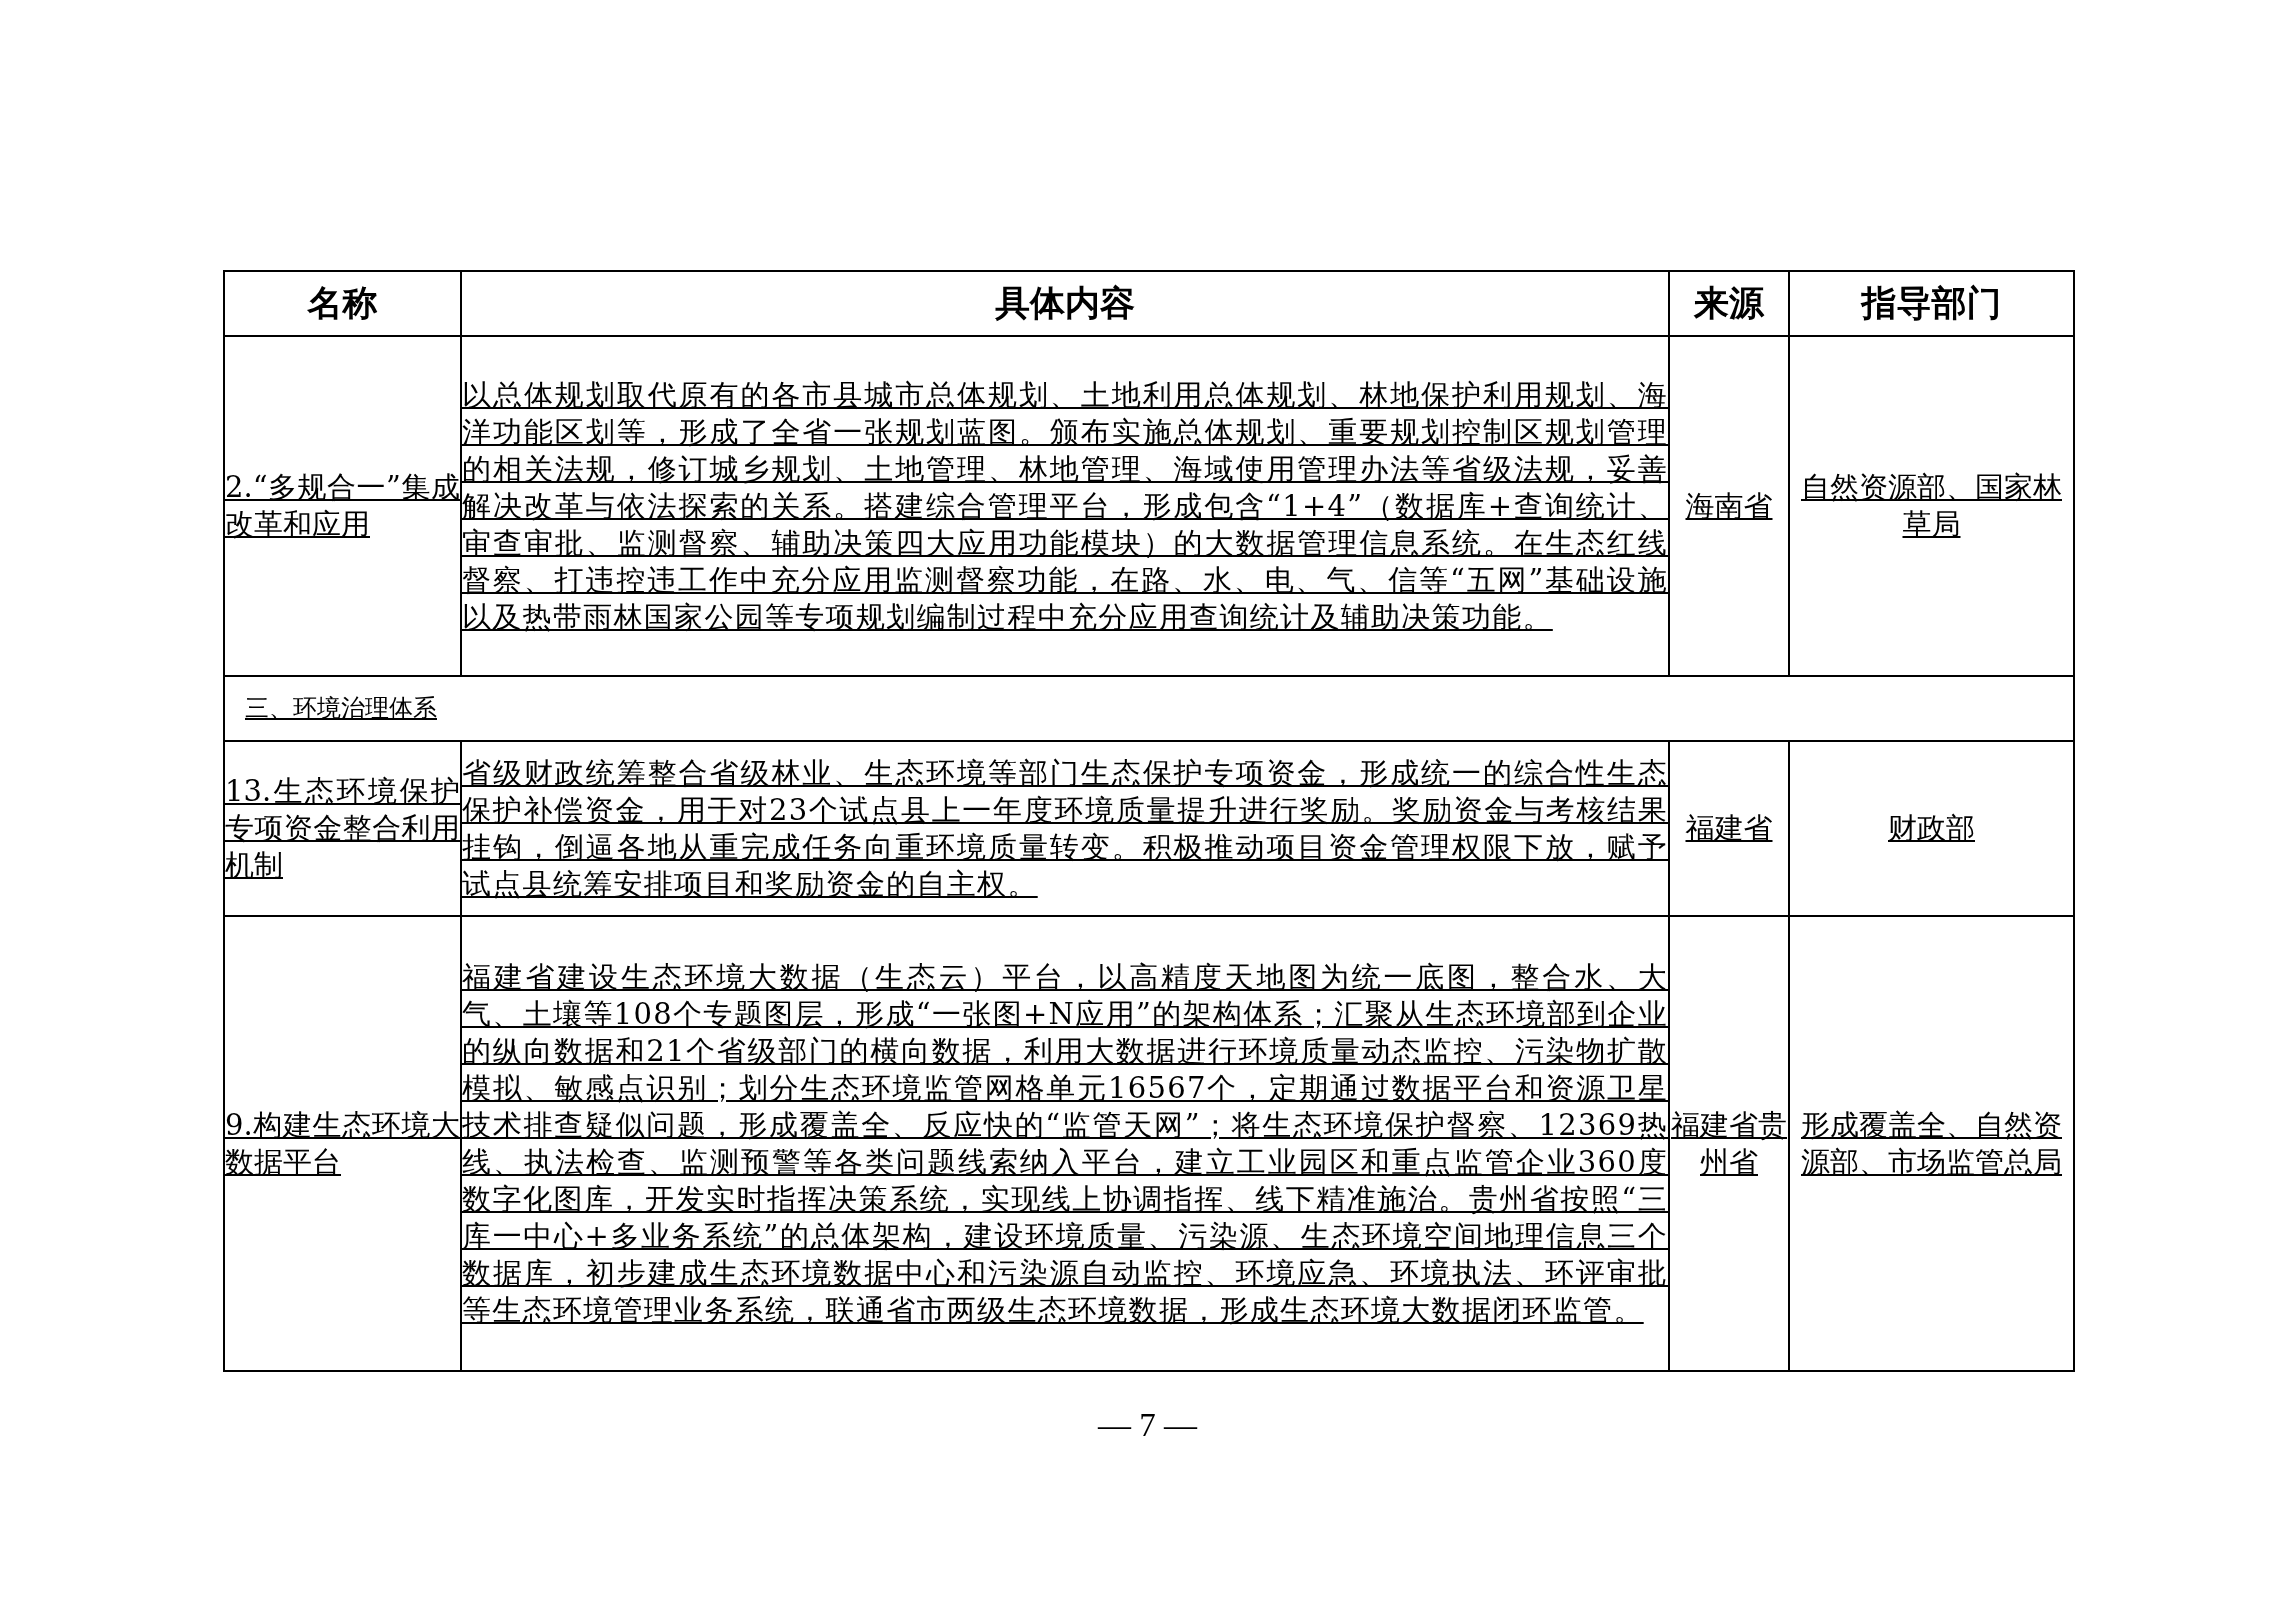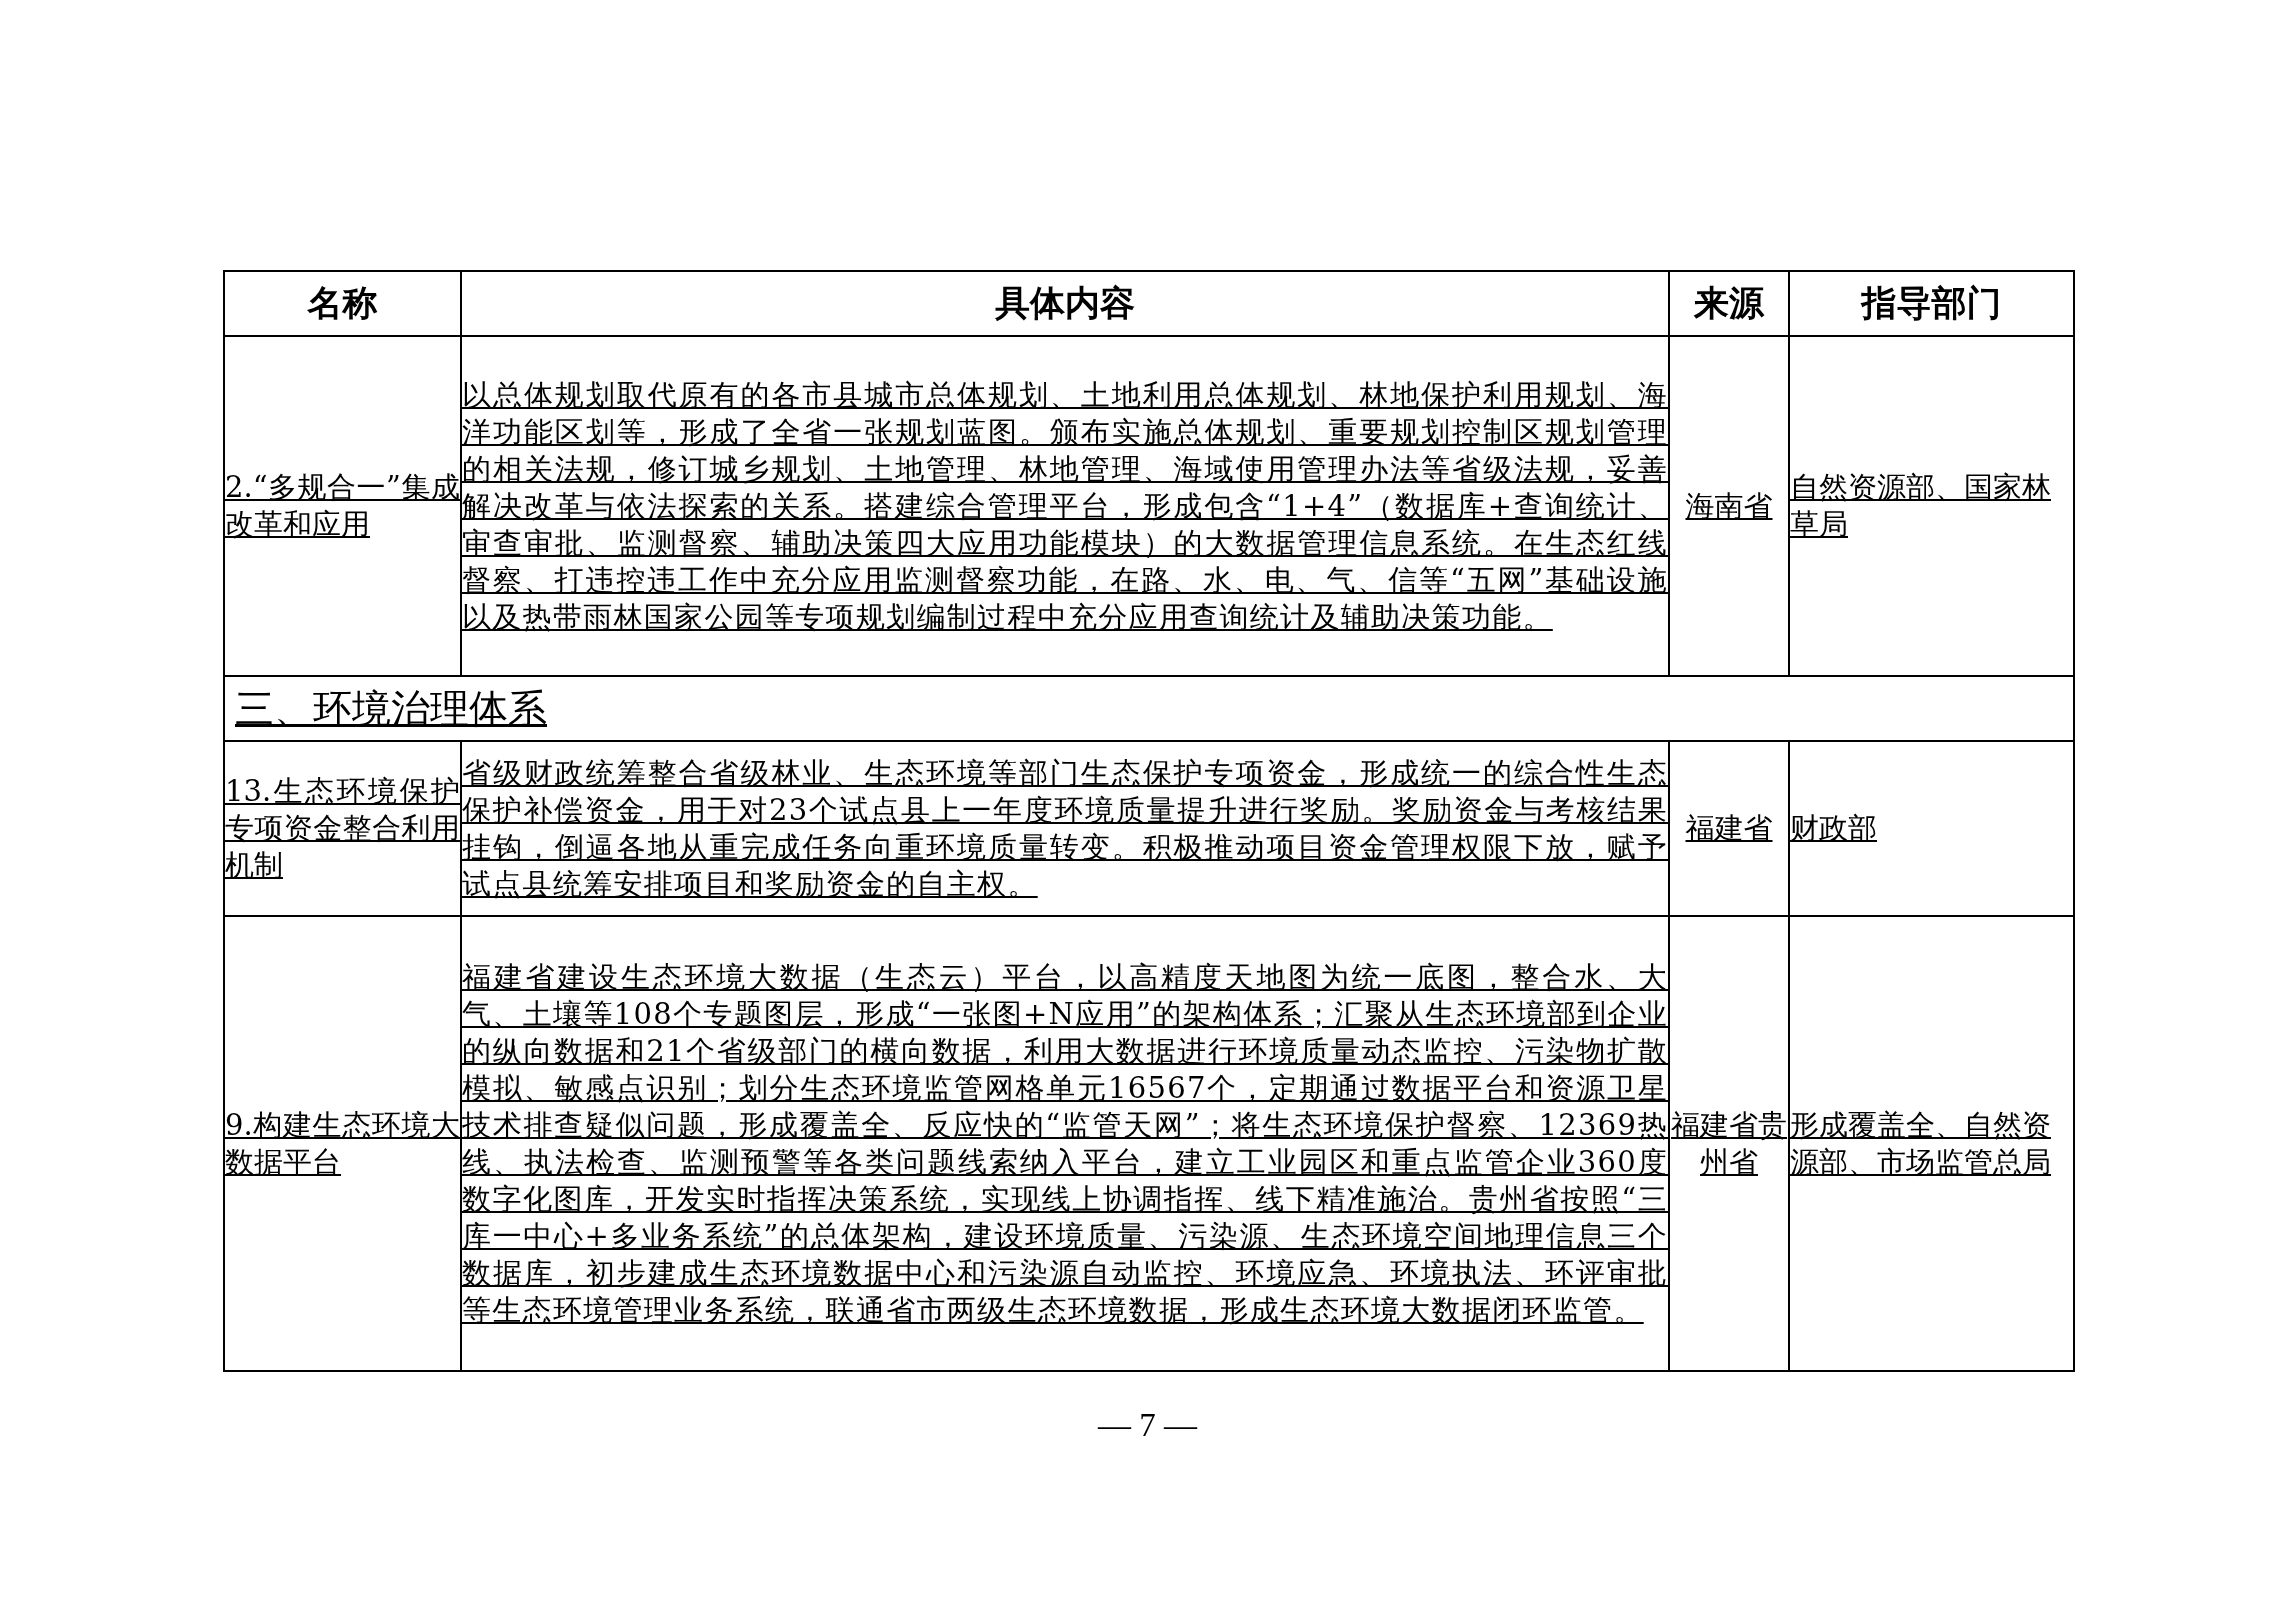--- a/index.html
+++ b/index.html
@@ -10,23 +10,23 @@
     border-collapse: collapse; table-layout: fixed;
   }
   table.main td, table.main th { border: 2.6px solid #000; vertical-align: middle; padding: 0; }
   col.c1 { width: 237px; } col.c2 { width: 1208px; } col.c3 { width: 120px; } col.c4 { width: 285px; }
   th { height: 63px; font-family: "DejaVu Sans", "Liberation Sans", sans-serif; font-weight: bold;
        font-size: 35px; text-align: center; margin-left: 9px; }
   td { font-size: 29px; line-height: 37px; text-decoration: underline; }
   td.name { padding: 0 5.2px 0 9.2px; text-align: justify; text-align-last: left; }
   td.content { padding: 2.6px 9.2px 2.6px 11.8px; text-align: justify; letter-spacing: 1.3px; }
   td.src { padding: 0 6.5px 0 10.5px; text-align: center; }
-  td.dept { padding: 0 6.5px 0 11.8px; text-align: left; }
+  td.dept { padding: 0 6.5px 0 11.8px; text-align: center; }
   tr.r12 td { height: 338px; }
-  tr.sec td { height: 63px; padding-left: 10px; font-size: 39px; }
+  tr.sec td { height: 63px; padding-left: 20px; font-size: 24px; }
   tr.r13 td { height: 173px; }
   tr.r14 td { height: 453px; }
   .pagenum { position: absolute; top: 1407px; left: 0; width: 2295px; text-align: center;
              font-family: "Liberation Serif", serif; font-size: 33px; }
 </style>
 </head>
 <body>
 
 <table class="main">
   <colgroup>

